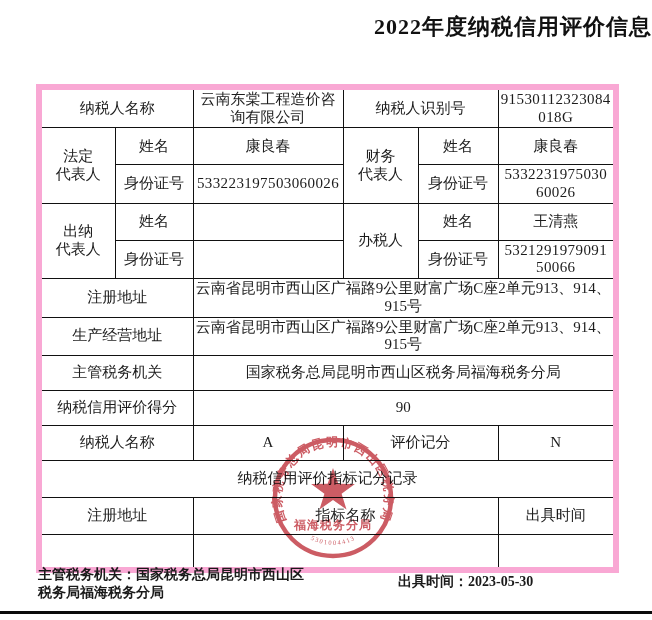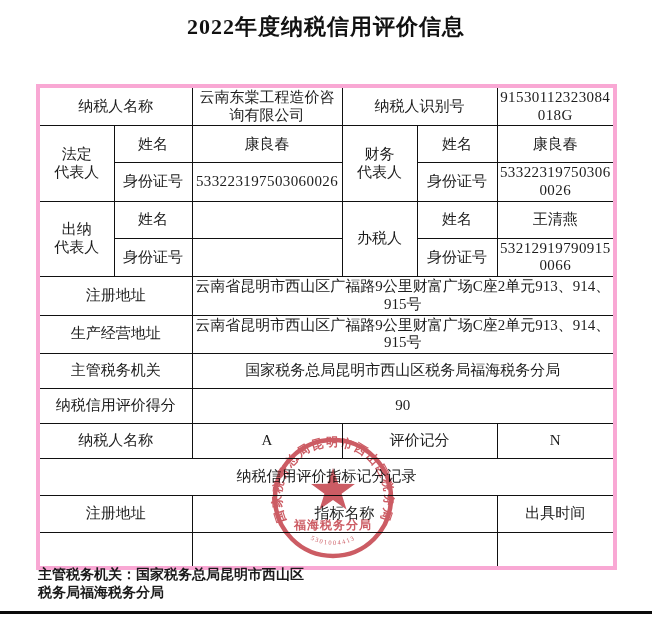--- a/index.html
+++ b/index.html
@@ -2,27 +2,27 @@
 <html><head>
 <meta charset="utf-8">
 <style>
   * { margin:0; padding:0; box-sizing:border-box; }
   html,body { background:#ffffff; }
   .page {
     position:relative; width:652px; height:620px; background:#ffffff;
     font-family:"Liberation Serif","DejaVu Serif",serif; color:#1c1c1c; overflow:hidden;
   }
   .title {
-    position:absolute; top:12px; left:0; width:652px; text-align:center;
+    position:absolute; top:12px; left:0; width:652px; text-align:right;
     font-size:22px; font-weight:bold; color:#111; letter-spacing:1px;
   }
   table.info-table {
     position:absolute; left:36px; top:84px; width:577px;
     border-collapse:collapse; table-layout:fixed;
-    border:4px solid #f9a8d4;
+    border:6px solid #f9a8d4;
   }
   table.info-table td {
     border:1px solid #111; text-align:center; vertical-align:middle;
     font-size:15px; line-height:1.18; padding:1px 2px; overflow:hidden;
   }
   td.num { word-break:break-all; letter-spacing:0.4px; }
   td.addr { padding:1px 18px; }
   .stamp {
     position:absolute; left:263px; top:428px; width:140px; height:140px;
     mix-blend-mode:multiply; opacity:0.88; pointer-events:none; z-index:5;
@@ -142,16 +142,17 @@
       <polygon fill="#c5454e" points="70,40 75.3,55.7 91.9,55.9 78.6,65.8 83.5,81.6 70,72 56.5,81.6 61.4,65.8 48.1,55.9 64.7,55.7"></polygon>
       <text x="70" y="101" fill="#c5454e" font-size="12" font-weight="bold" letter-spacing="1" text-anchor="middle">福海税务分局</text>
       <text fill="#c5454e" font-size="6.5" letter-spacing="1.5" text-anchor="middle">
         <textPath href="#stamp-arc-bottom" startOffset="50%">5301004413</textPath>
       </text>
     </svg>
   </div>
 
   <div class="footer-left"><span>主管税务机关：</span><span>国家税务总局昆明市西山区税务局福海税务分局</span></div>
 
+  <div class="footer-right"><span>出具时间：</span><span>2023-05-30</span></div>
 
   <div class="bottom-edge"></div>
 
 </div>
 
 </body></html>

